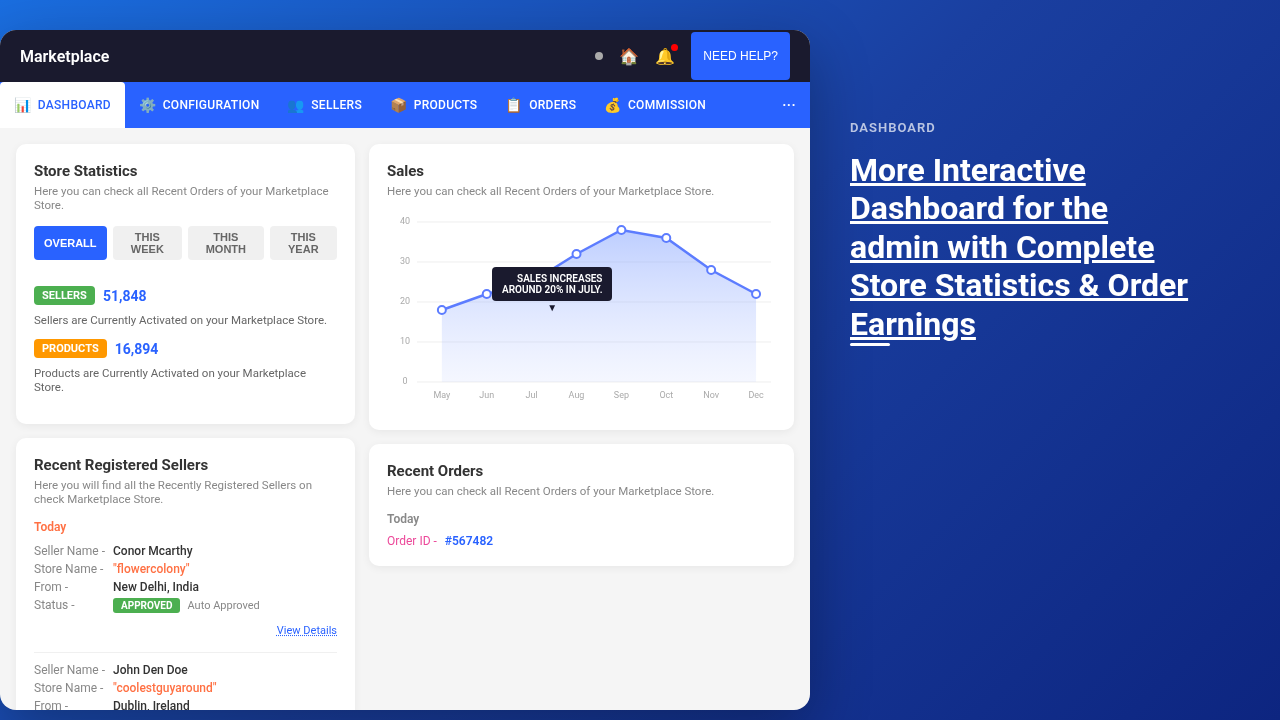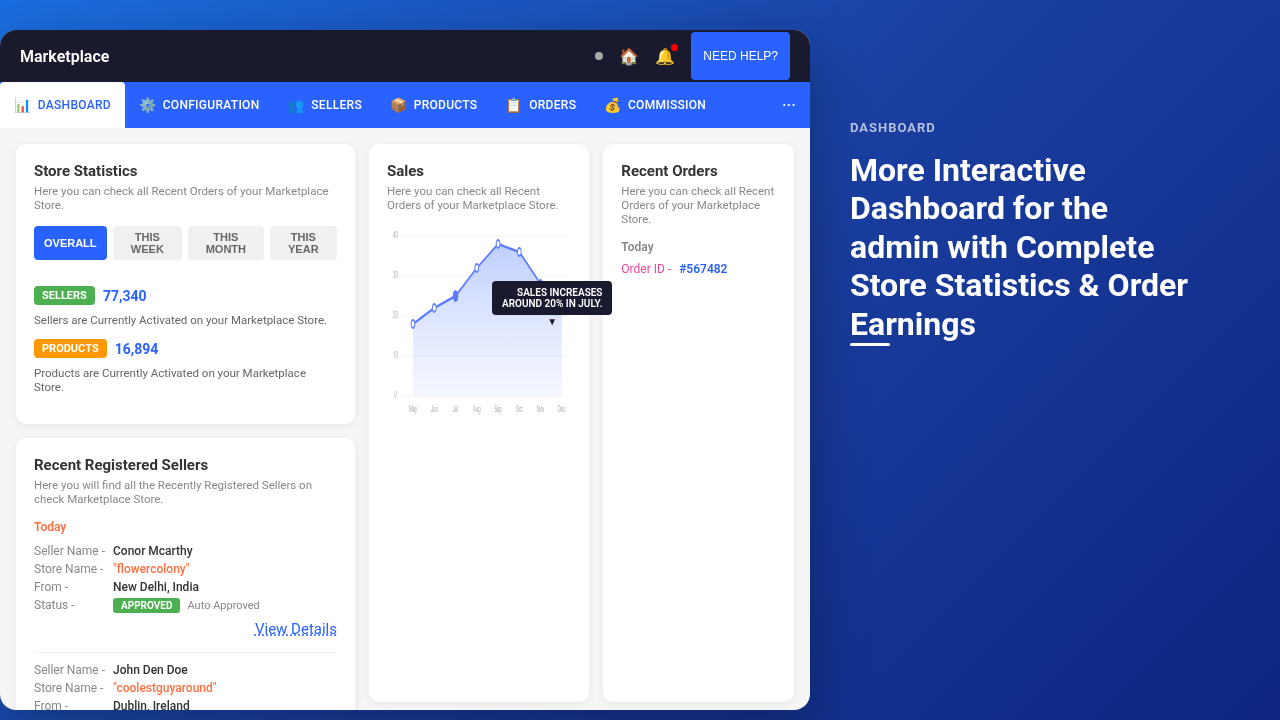--- a/index.html
+++ b/index.html
@@ -128,21 +128,21 @@
       flex-shrink: 0;
       display: flex;
       flex-direction: column;
       gap: 14px;
     }
 
     
     .right-panel {
       flex: 1;
       display: flex;
-      flex-direction: row;
+      flex-direction: column;
       gap: 14px;
     }
 
     .card {
       background: white;
       border-radius: 10px;
       padding: 18px;
       box-shadow: 0 2px 8px rgba(0,0,0,0.06);
     }
 
@@ -250,21 +250,21 @@
       color: #888;
       margin-left: 4px;
     }
     .view-details-btn {
       text-align: right;
       margin-top: 6px;
       margin-bottom: 14px;
     }
     .view-details-btn a {
       color: #2962ff;
-      font-size: 15px;
+      font-size: 11px;
       text-decoration: underline dotted;
       cursor: pointer;
     }
     .divider-seller {
       border: none;
       border-top: 1px solid #f0f0f0;
       margin: 10px 0;
     }
 
     
@@ -314,20 +314,21 @@
       font-weight: 600;
       letter-spacing: 1px;
       color: rgba(255,255,255,0.7);
       text-transform: uppercase;
       margin-bottom: 16px;
     }
     .right-description h2 {
       font-size: 32px;
       font-weight: 700;
       line-height: 1.2;
+      text-decoration: underline;
     }
     .right-description .accent-line {
       width: 40px;
       height: 3px;
       background: white;
       border-radius: 2px;
     }
 
     
     .orders-card {
@@ -413,21 +414,21 @@
         <div class="card-subtitle">Here you can check all Recent Orders of your Marketplace Store.</div>
         <div class="filter-btns">
           <button class="filter-btn active">OVERALL</button>
           <button class="filter-btn inactive">THIS WEEK</button>
           <button class="filter-btn inactive">THIS MONTH</button>
           <button class="filter-btn inactive">THIS YEAR</button>
         </div>
 
         <div class="stat-row">
           <span class="stat-badge badge-sellers">SELLERS</span>
-          <span class="stat-count">77,340</span>
+          <span class="stat-count">51,848</span>
         </div>
         <div class="stat-desc">Sellers are Currently Activated on your Marketplace Store.</div>
 
         <div class="stat-row">
           <span class="stat-badge badge-products">PRODUCTS</span>
           <span class="stat-count">16,894</span>
         </div>
         <div class="stat-desc">Products are Currently Activated on your Marketplace Store.</div>
       </div>
 

